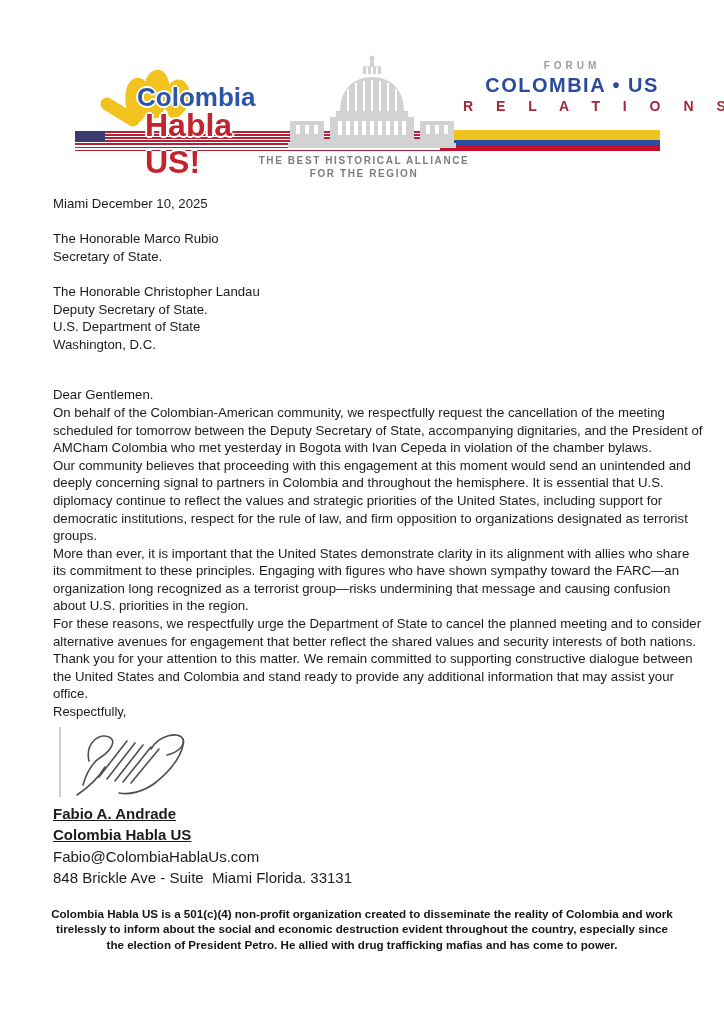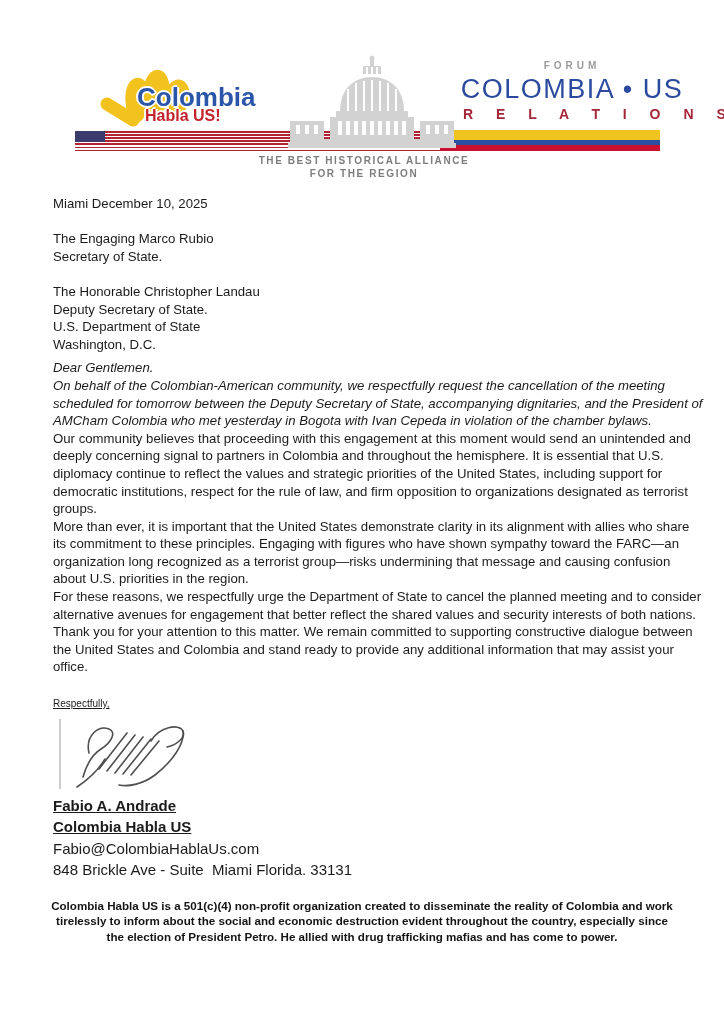--- a/index.html
+++ b/index.html
@@ -18,21 +18,21 @@
   
   .logo-left{position:absolute;left:75px;top:52px;width:200px;height:86px;}
   .hand-icon{position:absolute;left:22px;top:2px;}
   .logo-left .colombia{
     position:absolute;left:62px;top:30px;
     font-size:26px;font-weight:bold;color:#2b55a8;letter-spacing:0px;
     text-shadow:-2px 0 0 #fff,2px 0 0 #fff,0 -2px 0 #fff,0 2px 0 #fff,-1px -1px 0 #fff,1px 1px 0 #fff;
   }
   .logo-left .habla{
     position:absolute;left:70px;top:55px;
-    font-size:16px;font-weight:bold;color:#c5232b;
+    font-size:32px;font-weight:bold;color:#c5232b;
     text-shadow:-2px 0 0 #fff,2px 0 0 #fff,0 -2px 0 #fff,0 2px 0 #fff,-1px -1px 0 #fff,1px 1px 0 #fff;
   }
 
   
   .us-bar{
     position:absolute;left:75px;top:131px;width:375px;height:20px;
     background:repeating-linear-gradient(180deg,#b22234 0 1.6px,#ffffff 1.6px 3.1px);
   }
   .us-canton{position:absolute;left:0;top:0;width:30px;height:11px;background:#3c3b6e;}
   .co-bar{
@@ -46,30 +46,30 @@
   
   .tagline{
     position:absolute;left:4px;right:0;top:154px;z-index:4;
     text-align:center;color:#7d7d7d;font-weight:bold;
     font-size:10px;letter-spacing:1.6px;line-height:13px;
   }
 
   
   .logo-right{position:absolute;left:438px;top:60px;width:228px;text-align:center;margin-left:20px;}
   .logo-right .forum{font-size:10px;letter-spacing:4px;color:#9b9b9b;font-weight:bold;}
-  .logo-right .colus{font-size:27px;font-weight:normal;color:#2b4a9e;letter-spacing:1.5px;margin-top:3px;white-space:nowrap;}
+  .logo-right .colus{font-size:20px;font-weight:bold;color:#2b4a9e;letter-spacing:1.5px;margin-top:3px;white-space:nowrap;}
   .logo-right .relations{font-size:14px;font-weight:bold;color:#a62639;letter-spacing:9.5px;margin-top:1px;text-indent:5px;white-space:nowrap;}
 
   
   .letter{padding:4px 20px 0 53px;font-size:13.2px;line-height:17.6px;}
   .dateline{margin-top:3px;}
   .recipient-block{margin-top:17.6px;}
-  .salutation-block{margin-top:6px;font-style:italic;}
+  .salutation-block{margin-top:33px;}
   .para{margin-top:0;}
-  .closing{margin-top:19px;font-size:10px;text-decoration:underline;}
+  .closing{font-size:13px;}
   .signature-wrap{margin-top:4px;margin-left:2px;height:74px;}
   .signer{margin-top:4px;font-size:15px;line-height:21.5px;}
   .signer .bold{font-weight:bold;text-decoration:underline;}
   .pre{white-space:pre-wrap;}
 
   
   .footer{
     margin-top:17px;
     text-align:center;
   }
@@ -162,21 +162,21 @@
       <div class="colus">COLOMBIA • US</div>
       <div class="relations">R E L A T I O N S</div>
     </div>
   </div>
 
   <div class="letter">
 
     <div class="dateline">Miami December 10, 2025</div>
 
     <div class="recipient-block">
-      <div>The Engaging Marco Rubio</div>
+      <div>The Honorable Marco Rubio</div>
       <div>Secretary of State.</div>
     </div>
 
     <div class="recipient-block">
       <div>The Honorable Christopher Landau</div>
       <div>Deputy Secretary of State.</div>
       <div>U.S. Department of State</div>
       <div>Washington, D.C.</div>
     </div>
 

